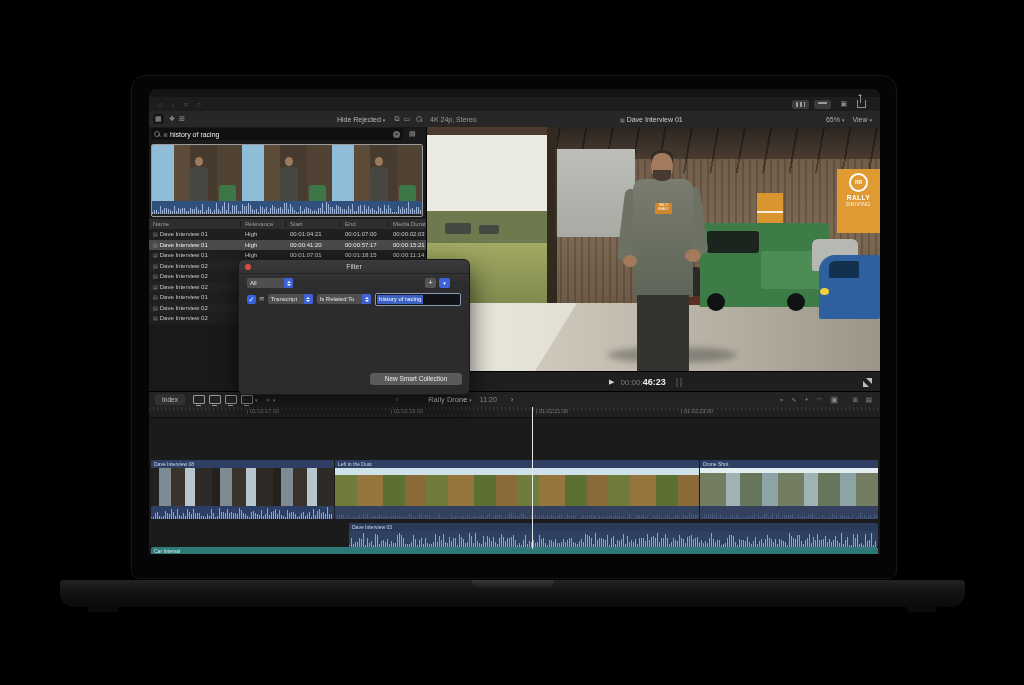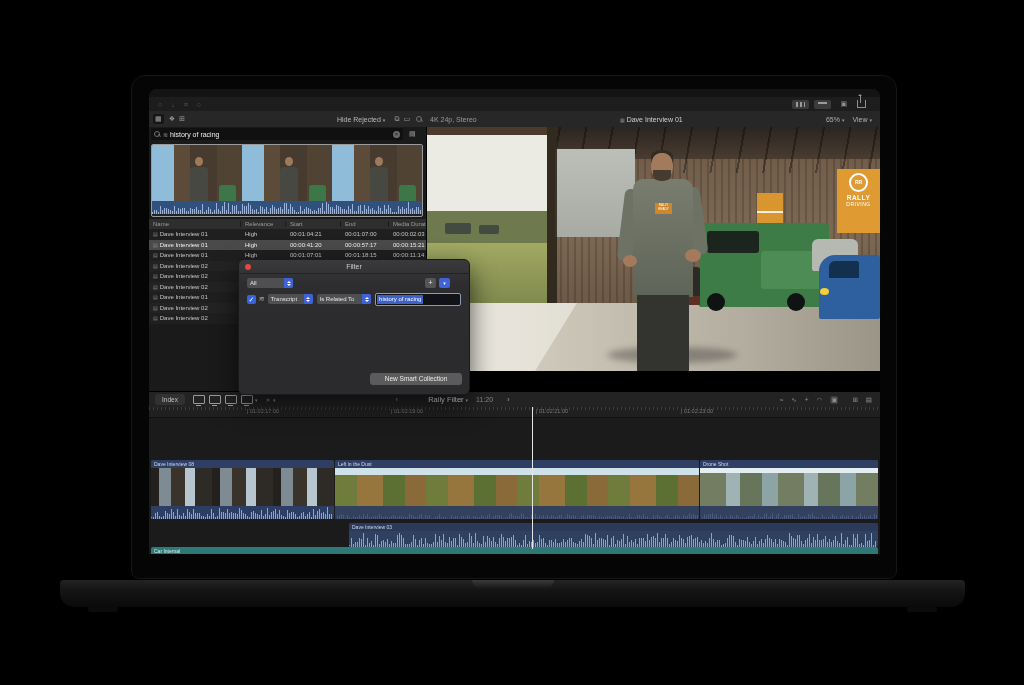--- a/index.html
+++ b/index.html
@@ -482,20 +482,29 @@
             <div class="shirt"></div>
             <div class="hair"></div>
               <div class="head"></div>
               <div class="beard"></div>
             <div class="logo">RALLY READY</div>
             <div class="hand-l"></div>
               <div class="hand-r"></div>
             <div class="pants"></div>
           </div>
         </div>
+        <div class="transport">
+          <span style="margin-left:182px;color:#d0d0d0;font-size:7px;">▶</span>
+          <span style="color:#7a7a7a;font-size:8px;margin-left:6px;">00:00:</span>
+          <span style="color:#ececec;font-size:9px;font-weight:bold;">46:23</span>
+          <span class="meter" style="margin-left:10px;"></span>
+          <span class="meter"></span>
+          <div style="flex:1"></div>
+          <div class="expand" style="margin-right:8px;"></div>
+        </div>
       </div>
 
       <div class="filter-pop">
         <div class="fp-title">
           <div class="traffic-red"></div>
           <span>Filter</span>
         </div>
         <div class="pselect abs" style="left:8px;top:18px;width:46px;">
           <span class="lbl">All</span>
           <span class="stepper">
@@ -535,21 +544,21 @@
           <div class="index-btn">Index</div>
           <div class="tl-tool" style="margin-left:8px;"></div>
           <div class="tl-tool"></div>
           <div class="tl-tool"></div>
           <div class="tl-tool"></div>
           <span class="caret">▾</span>
           <span class="tl-ico" style="color:#6a6a6a;">➤<span class="caret">▾</span></span>
           <div style="width:120px;"></div>
           <span style="color:#9a9a9a;font-size:8px;">‹</span>
           <span style="margin-left:30px;color:#e2e2e2;font-size:7.5px;">
-            <span>Rally Filter</span><span class="caret">▾</span>
+            <span>Rally Drone</span><span class="caret">▾</span>
           </span>
           <span style="margin-left:8px;color:#8a8a8a;">11:20</span>
           <span style="margin-left:14px;color:#9a9a9a;font-size:8px;">›</span>
           <div style="flex:1"></div>
           <span class="tl-ico">≈</span>
           <span class="tl-ico">∿</span>
           <span class="tl-ico">+</span>
           <span class="tl-ico">◠</span>
           <span class="tl-ico" style="background:#3a3a3a;border-radius:2px;padding:0 1px;">▣</span>
           <span class="tl-ico" style="margin-left:14px;">⊞</span>

